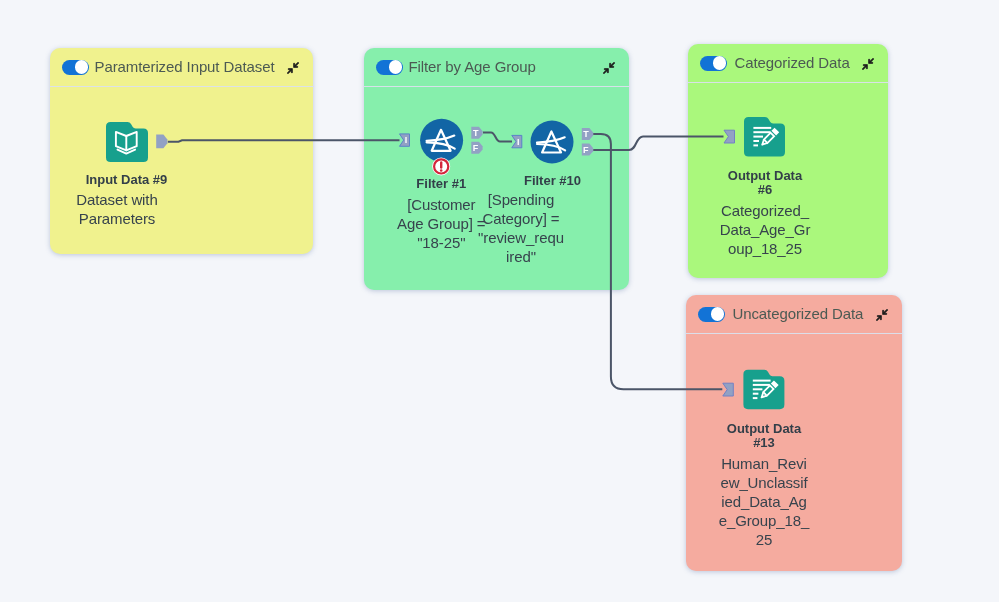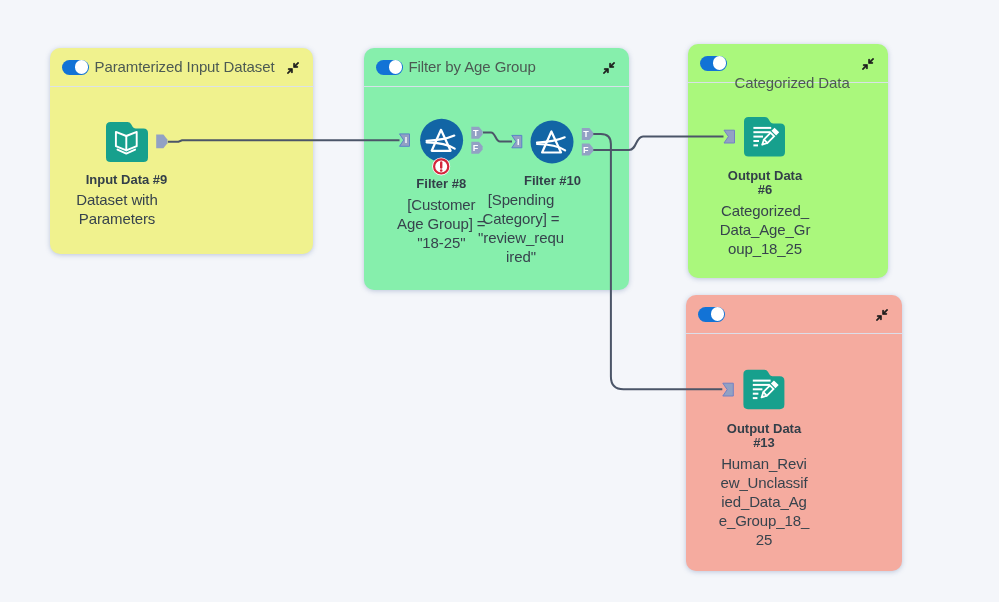--- a/index.html
+++ b/index.html
@@ -36,31 +36,32 @@
   <svg class="coll" viewBox="0 0 24 24">
       <path fill="#1c1c1c" stroke="#1c1c1c" stroke-width="1.2" d="M22 3.41 16.41 9H20v2h-7V4h2v3.59L20.59 2 22 3.41zM4 13h7v7H9v-3.59L3.41 22 2 20.59 7.59 15H4v-2z"></path>
     </svg>
 </div>
 
 <div class="cont" style="left:688px;top:44px;width:200px;height:234px;background:#aaf87c;">
   <div class="hdr"></div>
   <div class="tog">
       <div class="knob"></div>
     </div>
-  <div class="title" style="left:46.5px;margin-top:20px;">Categorized Data</div>
+  <div class="title" style="left:46.5px;">Categorized Data</div>
   <svg class="coll" viewBox="0 0 24 24">
       <path fill="#1c1c1c" stroke="#1c1c1c" stroke-width="1.2" d="M22 3.41 16.41 9H20v2h-7V4h2v3.59L20.59 2 22 3.41zM4 13h7v7H9v-3.59L3.41 22 2 20.59 7.59 15H4v-2z"></path>
     </svg>
 </div>
 
 <div class="cont" style="left:686px;top:295px;width:216px;height:276px;background:#f5ab9f;">
   <div class="hdr"></div>
   <div class="tog">
       <div class="knob"></div>
     </div>
+  <div class="title" style="left:46.5px;">Uncategorized Data</div>
   <svg class="coll" viewBox="0 0 24 24">
       <path fill="#1c1c1c" stroke="#1c1c1c" stroke-width="1.2" d="M22 3.41 16.41 9H20v2h-7V4h2v3.59L20.59 2 22 3.41zM4 13h7v7H9v-3.59L3.41 22 2 20.59 7.59 15H4v-2z"></path>
     </svg>
 </div>
 
 <svg style="position:absolute;left:0;top:0;" width="999" height="602" viewBox="0 0 999 602">
 
   <g fill="none" stroke="#4b5568" stroke-width="2">
     <path d="M167.8,141.7 H178.5 L182,140.3 H399.5"></path>
     <path d="M483,132.4 H491 C495.5,132.4 495.5,141.6 500,141.6 H512"></path>
@@ -151,21 +152,21 @@
       <rect x="-3.3" y="-0.4" width="6.6" height="4.4" fill="#fff"></rect>
       <rect x="-2.5" y="6" width="5" height="9.4" fill="none" stroke="#fff" stroke-width="1.8"></rect>
       <path fill="none" stroke="#fff" stroke-width="1.8" stroke-linejoin="round" d="M-2.5,15.4 L0,20.4 L2.5,15.4"></path>
     </g>
   </g>
 </svg>
 
 <div class="lbl" style="left:126.5px;top:173px;">Input Data #9</div>
 <div class="desc" style="left:117px;top:189.5px;">Dataset with<br>Parameters</div>
 
-<div class="lbl" style="left:441.3px;top:177px;">Filter #8</div>
+<div class="lbl" style="left:441.3px;top:177px;">Filter #1</div>
 <div class="desc" style="left:441.3px;top:194.7px;">[Customer<br>Age Group] =<br>"18-25"</div>
 
 <div class="lbl" style="left:552.5px;top:174px;">Filter #10</div>
 <div class="desc" style="left:521px;top:190px;">[Spending<br>Category] =<br>"review_requ<br>ired"</div>
 
 <div class="lbl" style="left:765px;top:169px;">Output Data<br>#6</div>
 <div class="desc" style="left:765px;top:201px;">Categorized_<br>Data_Age_Gr<br>oup_18_25</div>
 
 <div class="lbl" style="left:764px;top:422px;">Output Data<br>#13</div>
 <div class="desc" style="left:764px;top:454px;">Human_Revi<br>ew_Unclassif<br>ied_Data_Ag<br>e_Group_18_<br>25</div>

